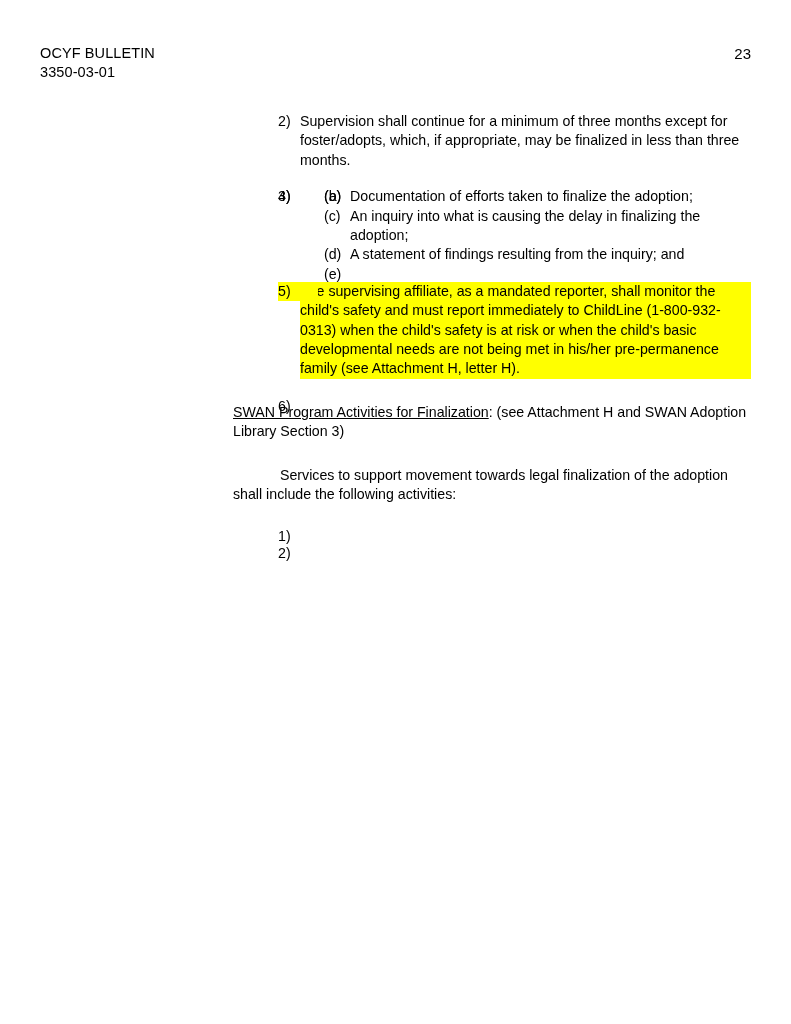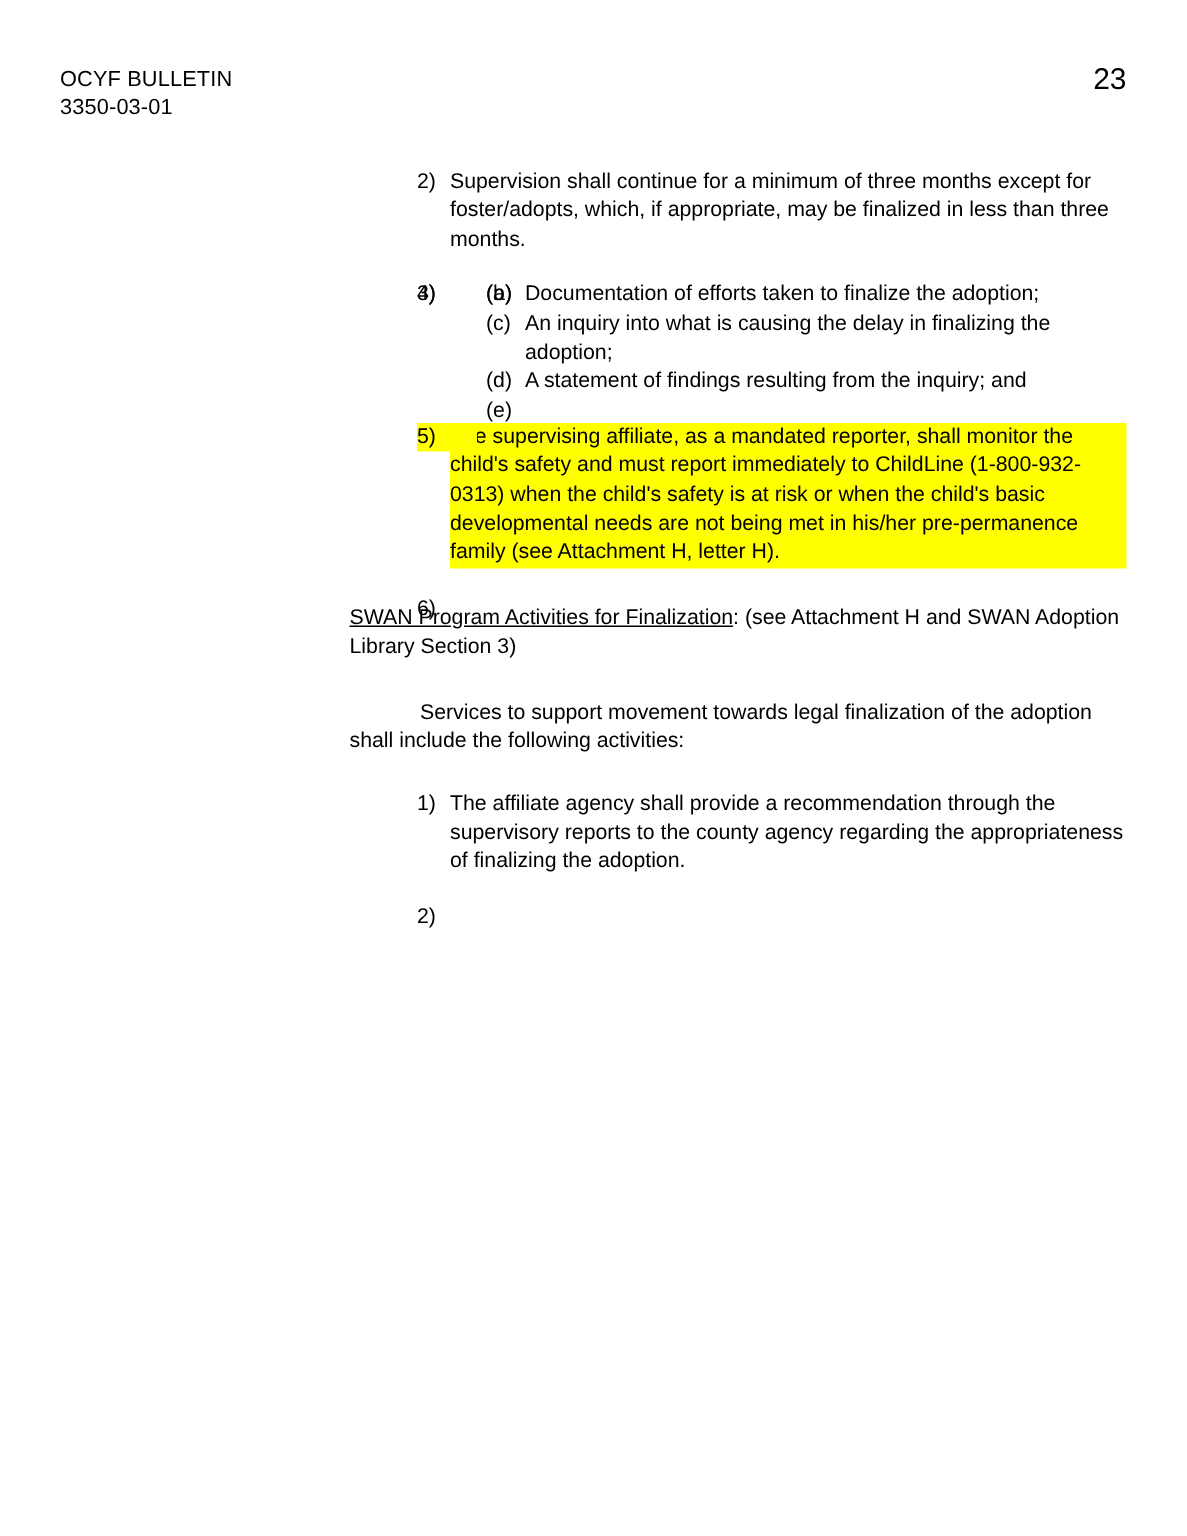--- a/index.html
+++ b/index.html
@@ -37,21 +37,21 @@
   }
   .header-title-block {
     display: block;
   }
   .header-line {
     display: block;
     white-space: pre;
     letter-spacing: 0.1px;
   }
   .header-page-number {
-    font-size: 20px;
+    font-size: 15px;
     white-space: pre;
   }
 
   
   .content {
     position: absolute;
     left: 233px;
     top: 112px;
     width: 518px;
     font-size: 14.2px;
@@ -189,21 +189,20 @@
     <div class="section-heading">
       <span class="underlined">SWAN Program Activities for Finalization</span><span>:  (see Attachment H and SWAN Adoption Library Section 3)</span>
     </div>
 
     <div class="para">Services to support movement towards legal finalization of the adoption shall include the following activities:</div>
 
     <div class="spacer-lg"></div>
 
     <div class="num-item">
       <span class="marker">1)</span>
-      <span class="body-text">The affiliate agency shall provide a recommendation through the supervisory reports to the county agency regarding the appropriateness of finalizing the adoption.</span>
     </div>
 
     <div class="num-item" style="margin-bottom:0;">
       <span class="marker">2)</span>
     </div>
 
   </div>
 </div>
 
 </body></html>

